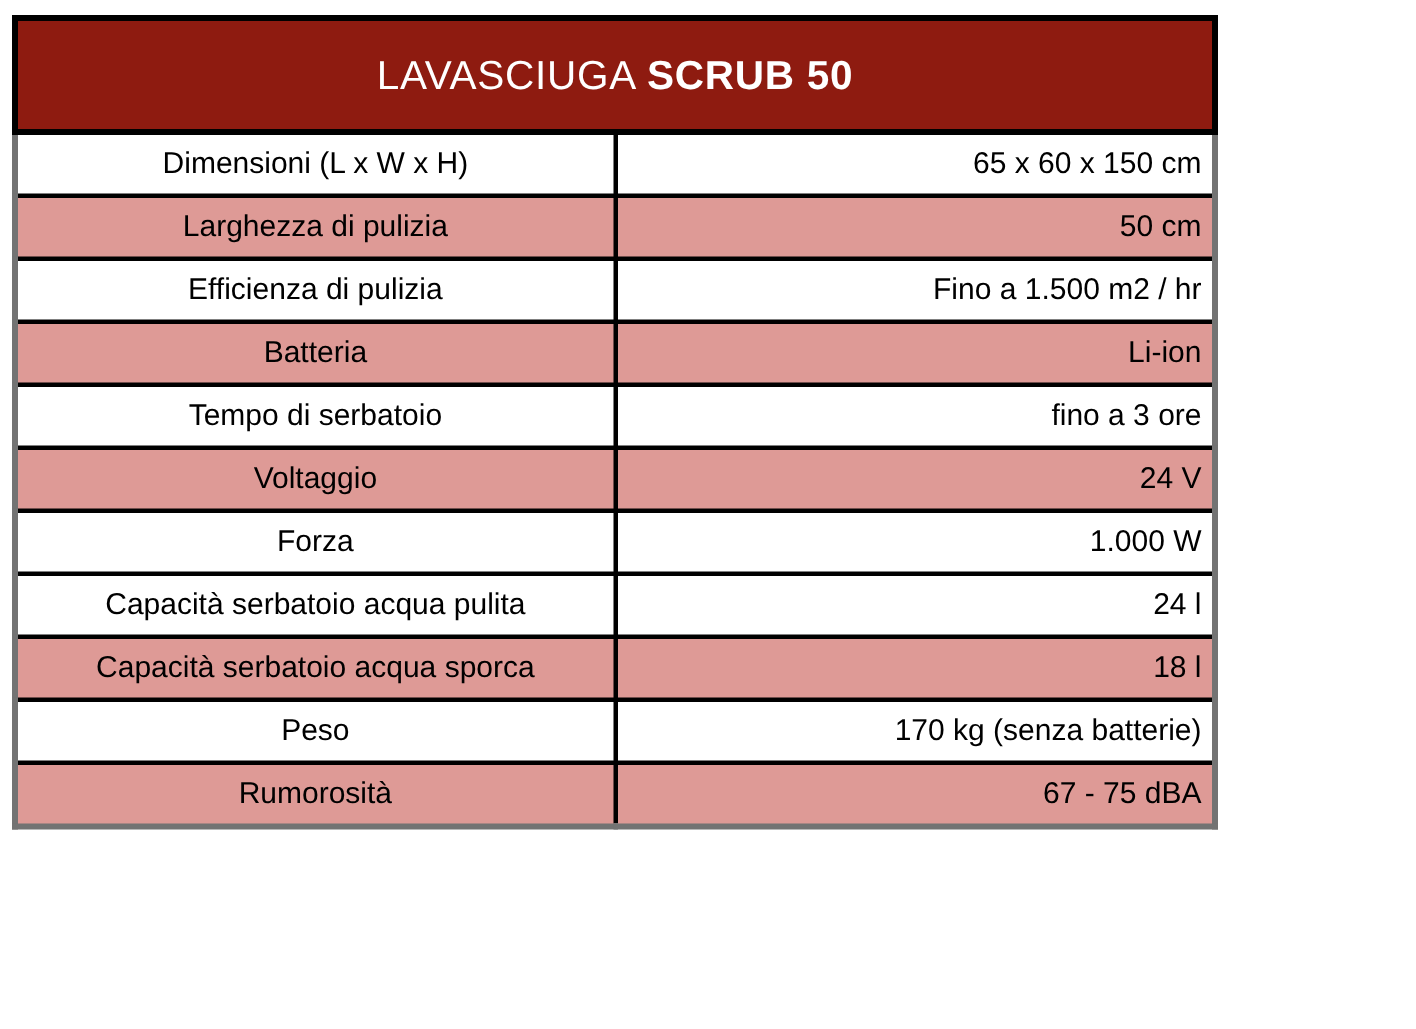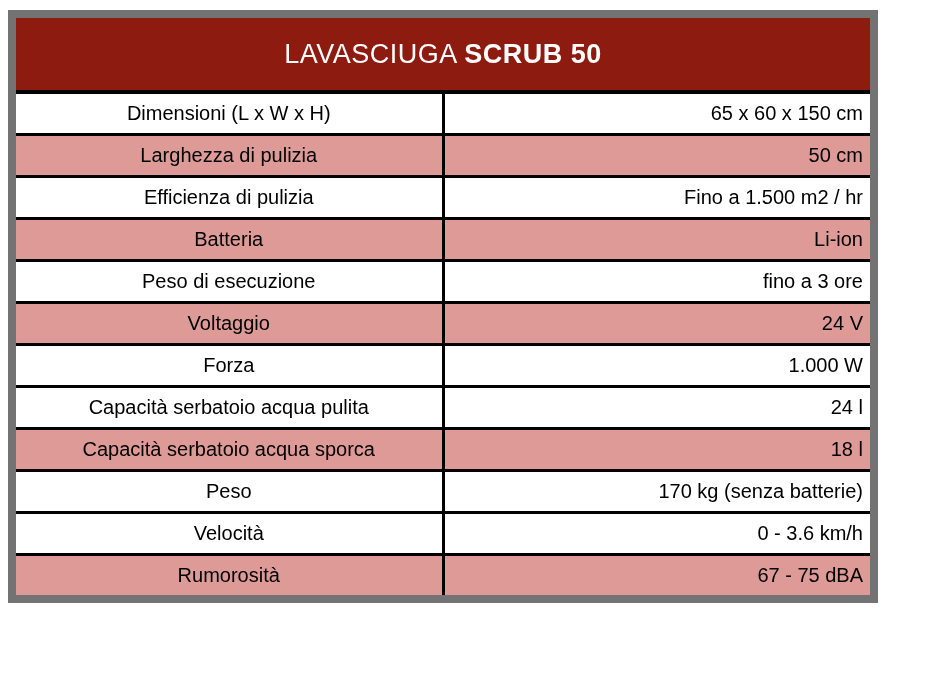--- a/index.html
+++ b/index.html
@@ -11,23 +11,23 @@
     width: 944px;
     height: 686px;
     background: #ffffff;
     box-sizing: border-box;
     overflow: hidden;
     font-family: "Liberation Sans", sans-serif;
   }
   table.spec-table {
     border-collapse: collapse;
     margin: 10px 8px 0 8px;
-    width: 870px;
+    width: 804px;
     table-layout: fixed;
-    border: 8px solid #737373;
+    border: 4px solid #737373;
   }
   table.spec-table th.title-cell {
     height: 70px;
     background: #8E1B10;
     color: #ffffff;
     font-size: 27px;
     font-weight: normal;
     text-align: center;
     vertical-align: middle;
     border: 4px solid #000000;
@@ -82,21 +82,21 @@
         </tr>
         <tr class="plain">
           <td class="label-cell">Efficienza di pulizia</td>
           <td class="value-cell">Fino a 1.500 m2 / hr</td>
         </tr>
         <tr class="alt">
           <td class="label-cell">Batteria</td>
           <td class="value-cell">Li-ion</td>
         </tr>
         <tr class="plain">
-          <td class="label-cell">Peso di esecuzione</td>
+          <td class="label-cell">Tempo di serbatoio</td>
           <td class="value-cell">fino a 3 ore</td>
         </tr>
         <tr class="alt">
           <td class="label-cell">Voltaggio</td>
           <td class="value-cell">24 V</td>
         </tr>
         <tr class="plain">
           <td class="label-cell">Forza</td>
           <td class="value-cell">1.000 W</td>
         </tr>
@@ -105,23 +105,19 @@
           <td class="value-cell">24 l</td>
         </tr>
         <tr class="alt">
           <td class="label-cell">Capacità serbatoio acqua sporca</td>
           <td class="value-cell">18 l</td>
         </tr>
         <tr class="plain">
           <td class="label-cell">Peso</td>
           <td class="value-cell">170 kg (senza batterie)</td>
         </tr>
-        <tr class="plain">
-          <td class="label-cell">Velocità</td>
-          <td class="value-cell">0 - 3.6 km/h</td>
-        </tr>
         <tr class="alt">
           <td class="label-cell">Rumorosità</td>
           <td class="value-cell">67 - 75 dBA</td>
         </tr>
       </tbody>
   </table>
 </div>
 
 </body></html>

